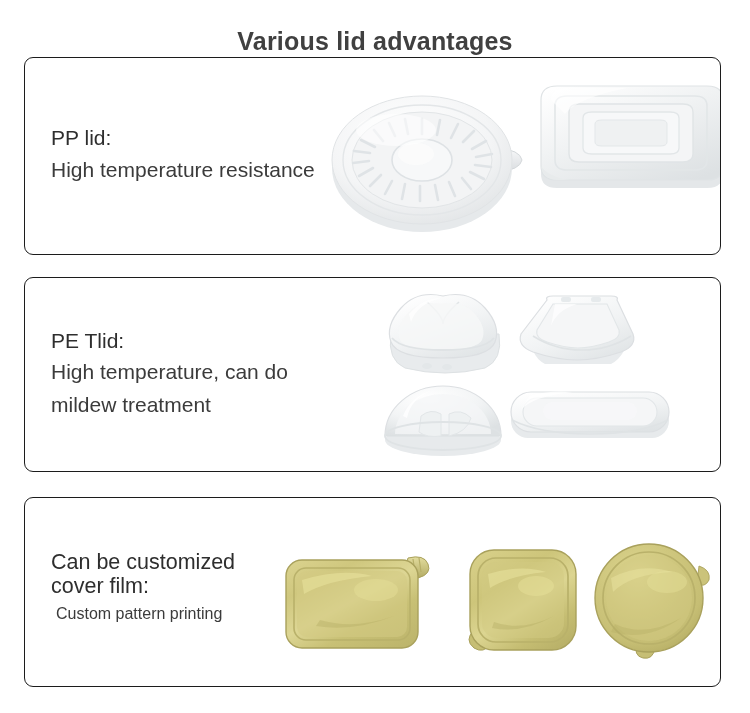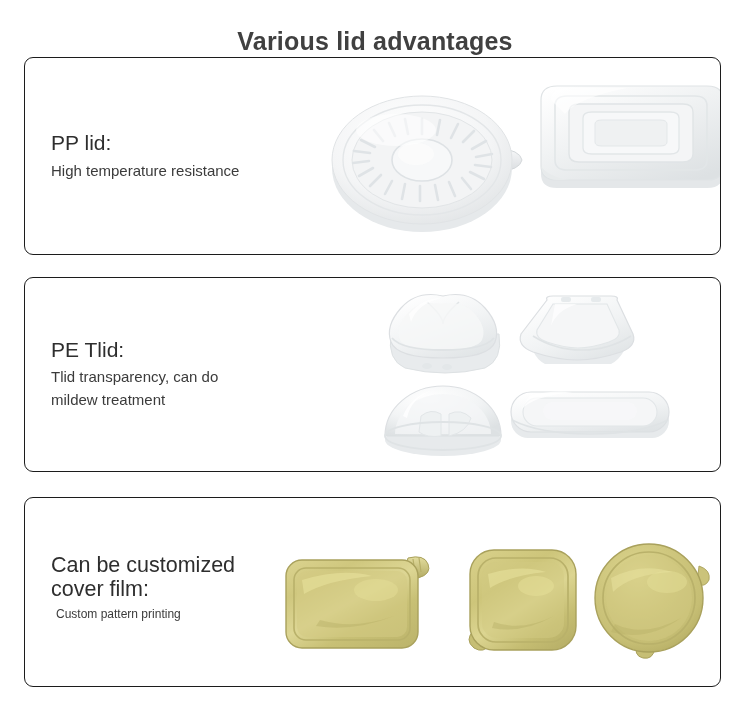--- a/index.html
+++ b/index.html
@@ -57,30 +57,30 @@
   }
   .card-heading {
     font-size: 21px;
     font-weight: normal;
     color: #2e2e2e;
     line-height: 1.12;
     margin: 0 0 4px 0;
     white-space: pre-line;
   }
   .card-sub {
-    font-size: 15px;
+    font-size: 21px;
     font-weight: normal;
     color: #3b3b3b;
     line-height: 1.55;
     margin: 0;
     white-space: pre-line;
   }
   #card-gold .card-text { top: 48%; }
   #card-gold .card-heading { font-size: 21.5px; }
-  #card-gold .card-sub { padding-left: 5px; font-size: 12px; }
+  #card-gold .card-sub { padding-left: 5px; font-size: 16px; }
 
   .card-figures {
     position: absolute;
     right: 0;
     top: 0;
     bottom: 0;
     left: 310px;
   }
   .fig {
     position: absolute;
@@ -180,21 +180,21 @@
           <path d="M26 30 q0 -12 16 -12 h60 q-50 10 -62 26 z" fill="#ffffff" opacity="0.6"></path>
         </svg>
       </div>
 
     </div>
   </div>
 
   <div class="card" id="card-pe">
     <div class="card-text">
       <div class="card-heading">PE Tlid:</div>
-      <div class="card-sub">Tlid transparency, can do
+      <div class="card-sub">High temperature, can do
 mildew treatment</div>
     </div>
 
     <div class="card-figures">
 
       <div class="fig" style="left:40px; top:8px;">
         <svg width="140" height="100" viewBox="0 0 140 100">
           <defs>
             <linearGradient id="petHeartG" x1="0.2" y1="0" x2="0.8" y2="1">
               <stop offset="0%" stop-color="#ffffff"></stop>

